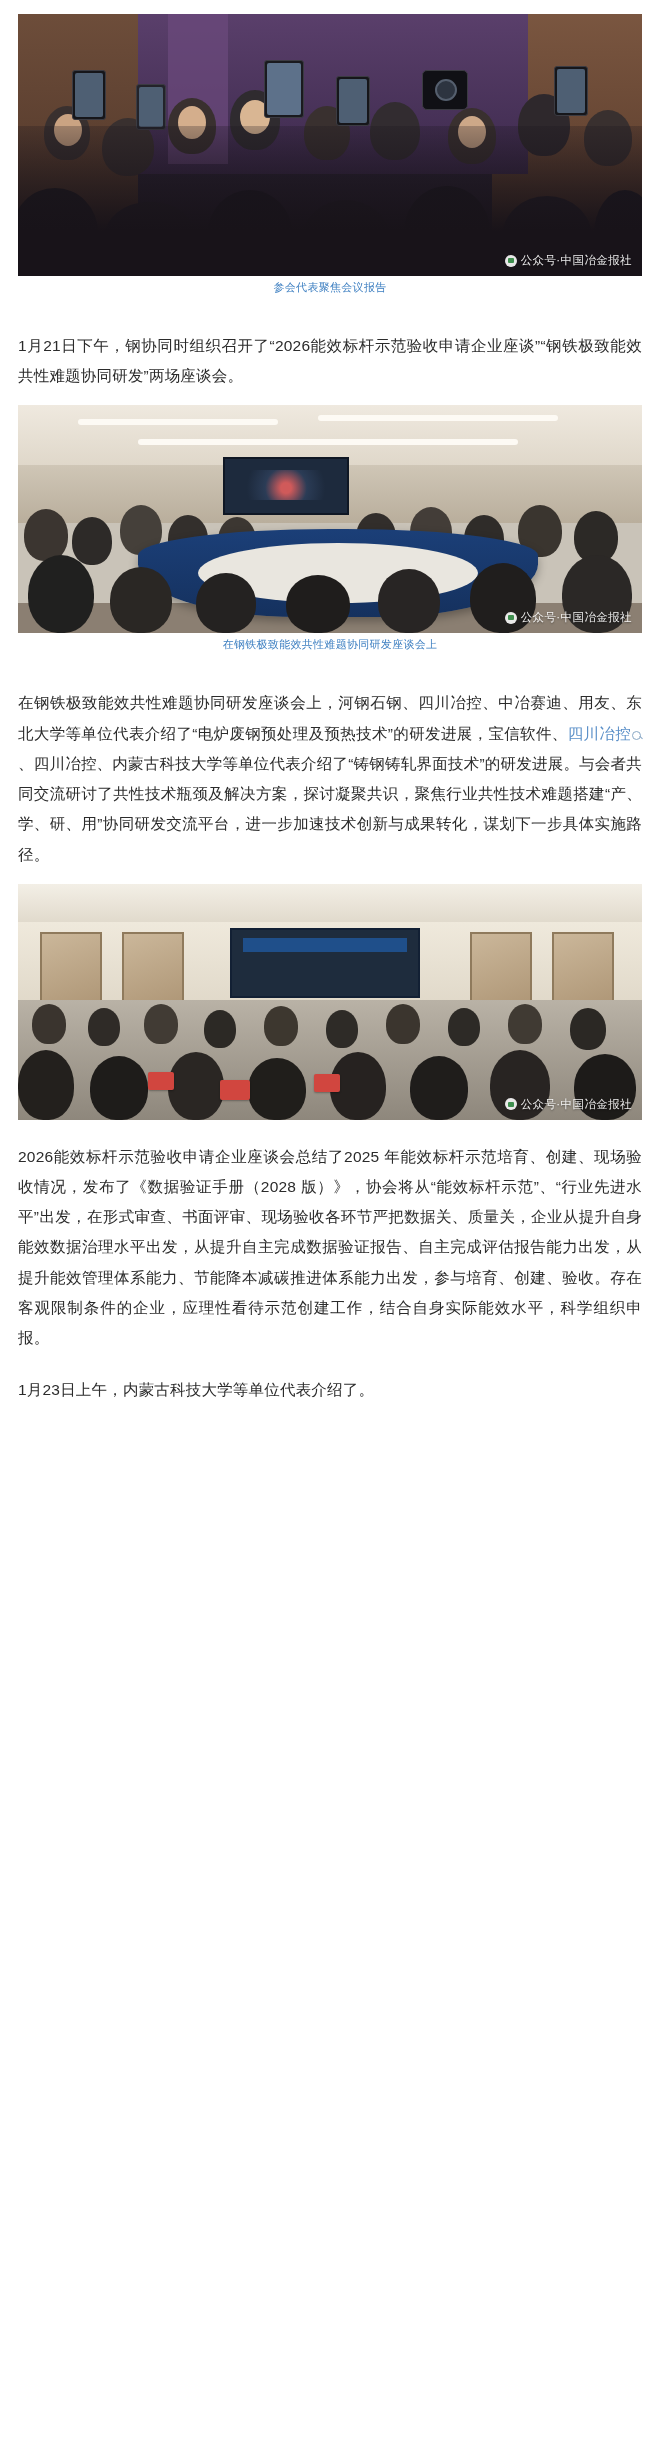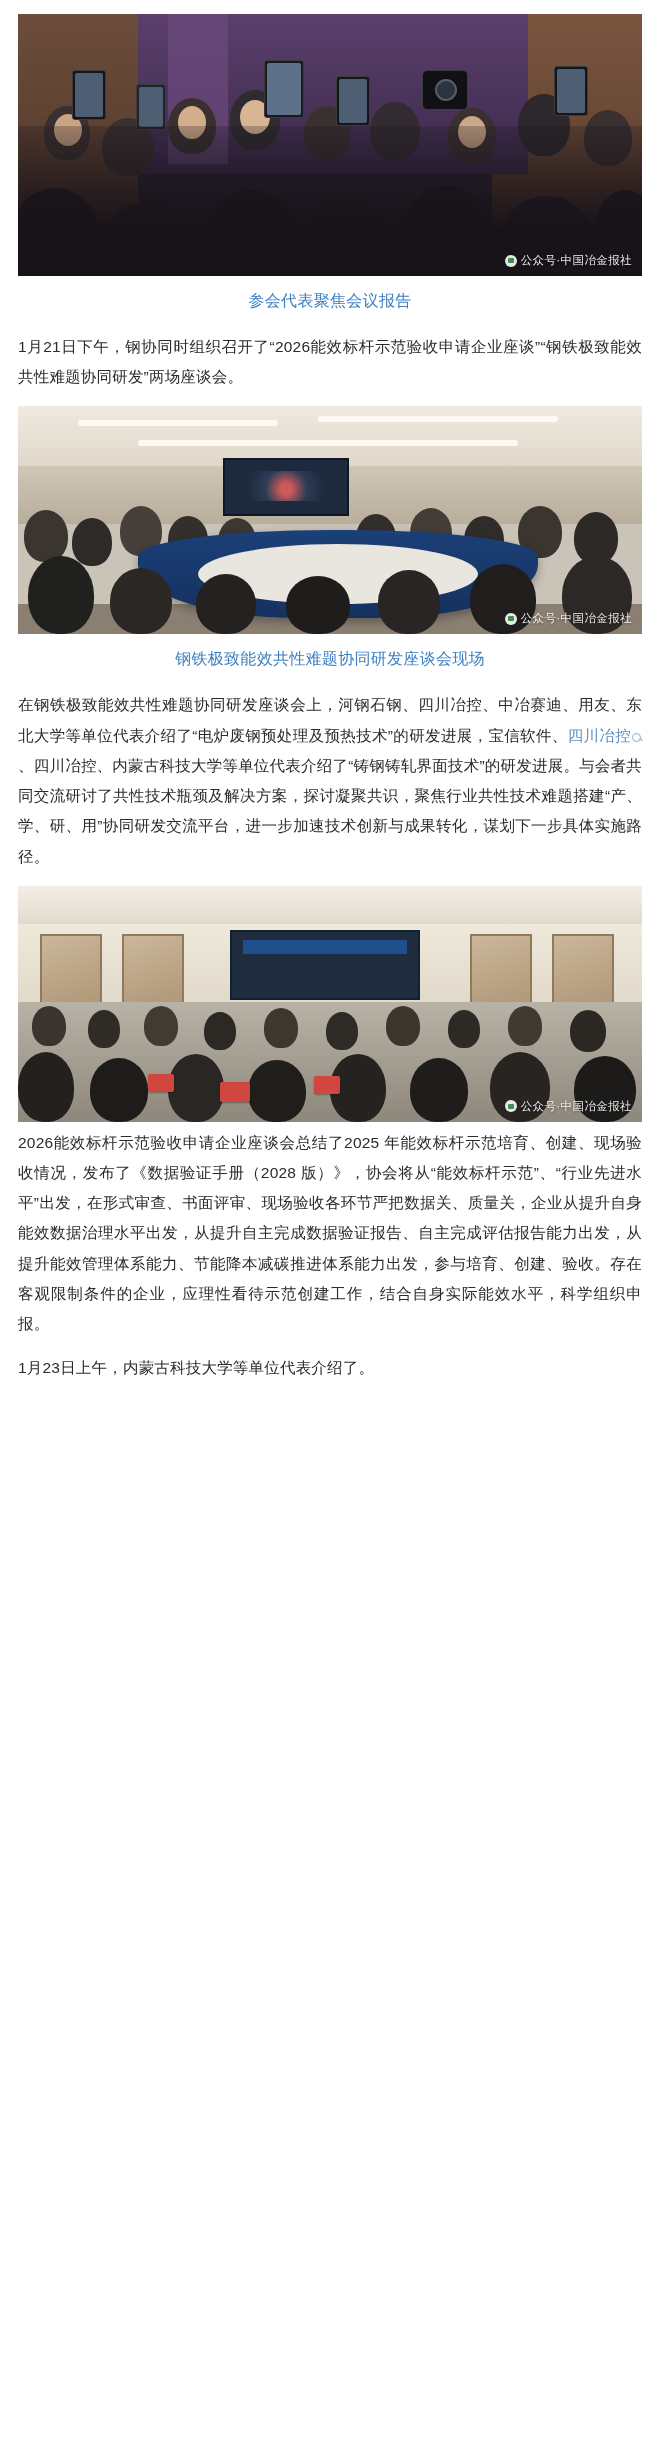--- a/index.html
+++ b/index.html
@@ -50,31 +50,31 @@
     content: "";
     position: absolute;
     left: 3px; top: 3.5px;
     width: 6px; height: 5px;
     border-radius: 1px;
     background: #3f8f4f;
   }
   .caption {
     text-align: center;
     color: #3d7fc1;
-    font-size: 16px;
-    padding: 15px 0 14px 0;
+    font-size: 11px;
+    padding: 4px 0 14px 0;
     letter-spacing: 0.3px;
   }
 
   
   p.body {
     font-size: 15.5px;
     line-height: 1.95;
     color: #2b2b2b;
-    margin: 6px 0 14px 0;
+    margin: 22px 0 14px 0;
     text-align: justify;
     text-justify: inter-ideograph;
     letter-spacing: 0.2px;
   }
   .linkish {
     color: #5a8fc8;
   }
   .mag {
     display: inline-block;
     width: 9px; height: 9px;
@@ -268,21 +268,21 @@
       <div class="head" style="left:268px; top:170px; width:64px; height:58px; background:#1f1d1c;"></div>
       <div class="head" style="left:360px; top:164px; width:62px; height:64px; background:#282524;"></div>
       <div class="head" style="left:452px; top:158px; width:66px; height:70px; background:#201e1d;"></div>
       <div class="head" style="left:544px; top:150px; width:70px; height:78px; background:#2b2826;"></div>
 
       <div class="wm">
         <span class="wm-dot"></span>
         <span>公众号·中国冶金报社</span>
       </div>
     </div>
-    <div class="caption">钢铁极致能效共性难题协同研发座谈会现场</div>
+    <div class="caption">在钢铁极致能效共性难题协同研发座谈会上</div>
   </div>
 
   <p class="body"><span>在钢铁极致能效共性难题协同研发座谈会上，河钢石钢、四川冶控、中冶赛迪、用友、东北大学等单位代表介绍了“电炉废钢预处理及预热技术”的研发进展，宝信软件、</span><span class="linkish">四川冶控</span><span class="mag"></span><span>、四川冶控、内蒙古科技大学等单位代表介绍了“铸钢铸轧界面技术”的研发进展。与会者共同交流研讨了共性技术瓶颈及解决方案，探讨凝聚共识，聚焦行业共性技术难题搭建“产、学、研、用”协同研发交流平台，进一步加速技术创新与成果转化，谋划下一步具体实施路径。</span></p>
 
   <div class="figure">
     <div class="photo p3">
       <div class="ceil"></div>
       <div class="wall"></div>
       <div class="art" style="left:22px;"></div>
       <div class="art" style="left:104px;"></div>

